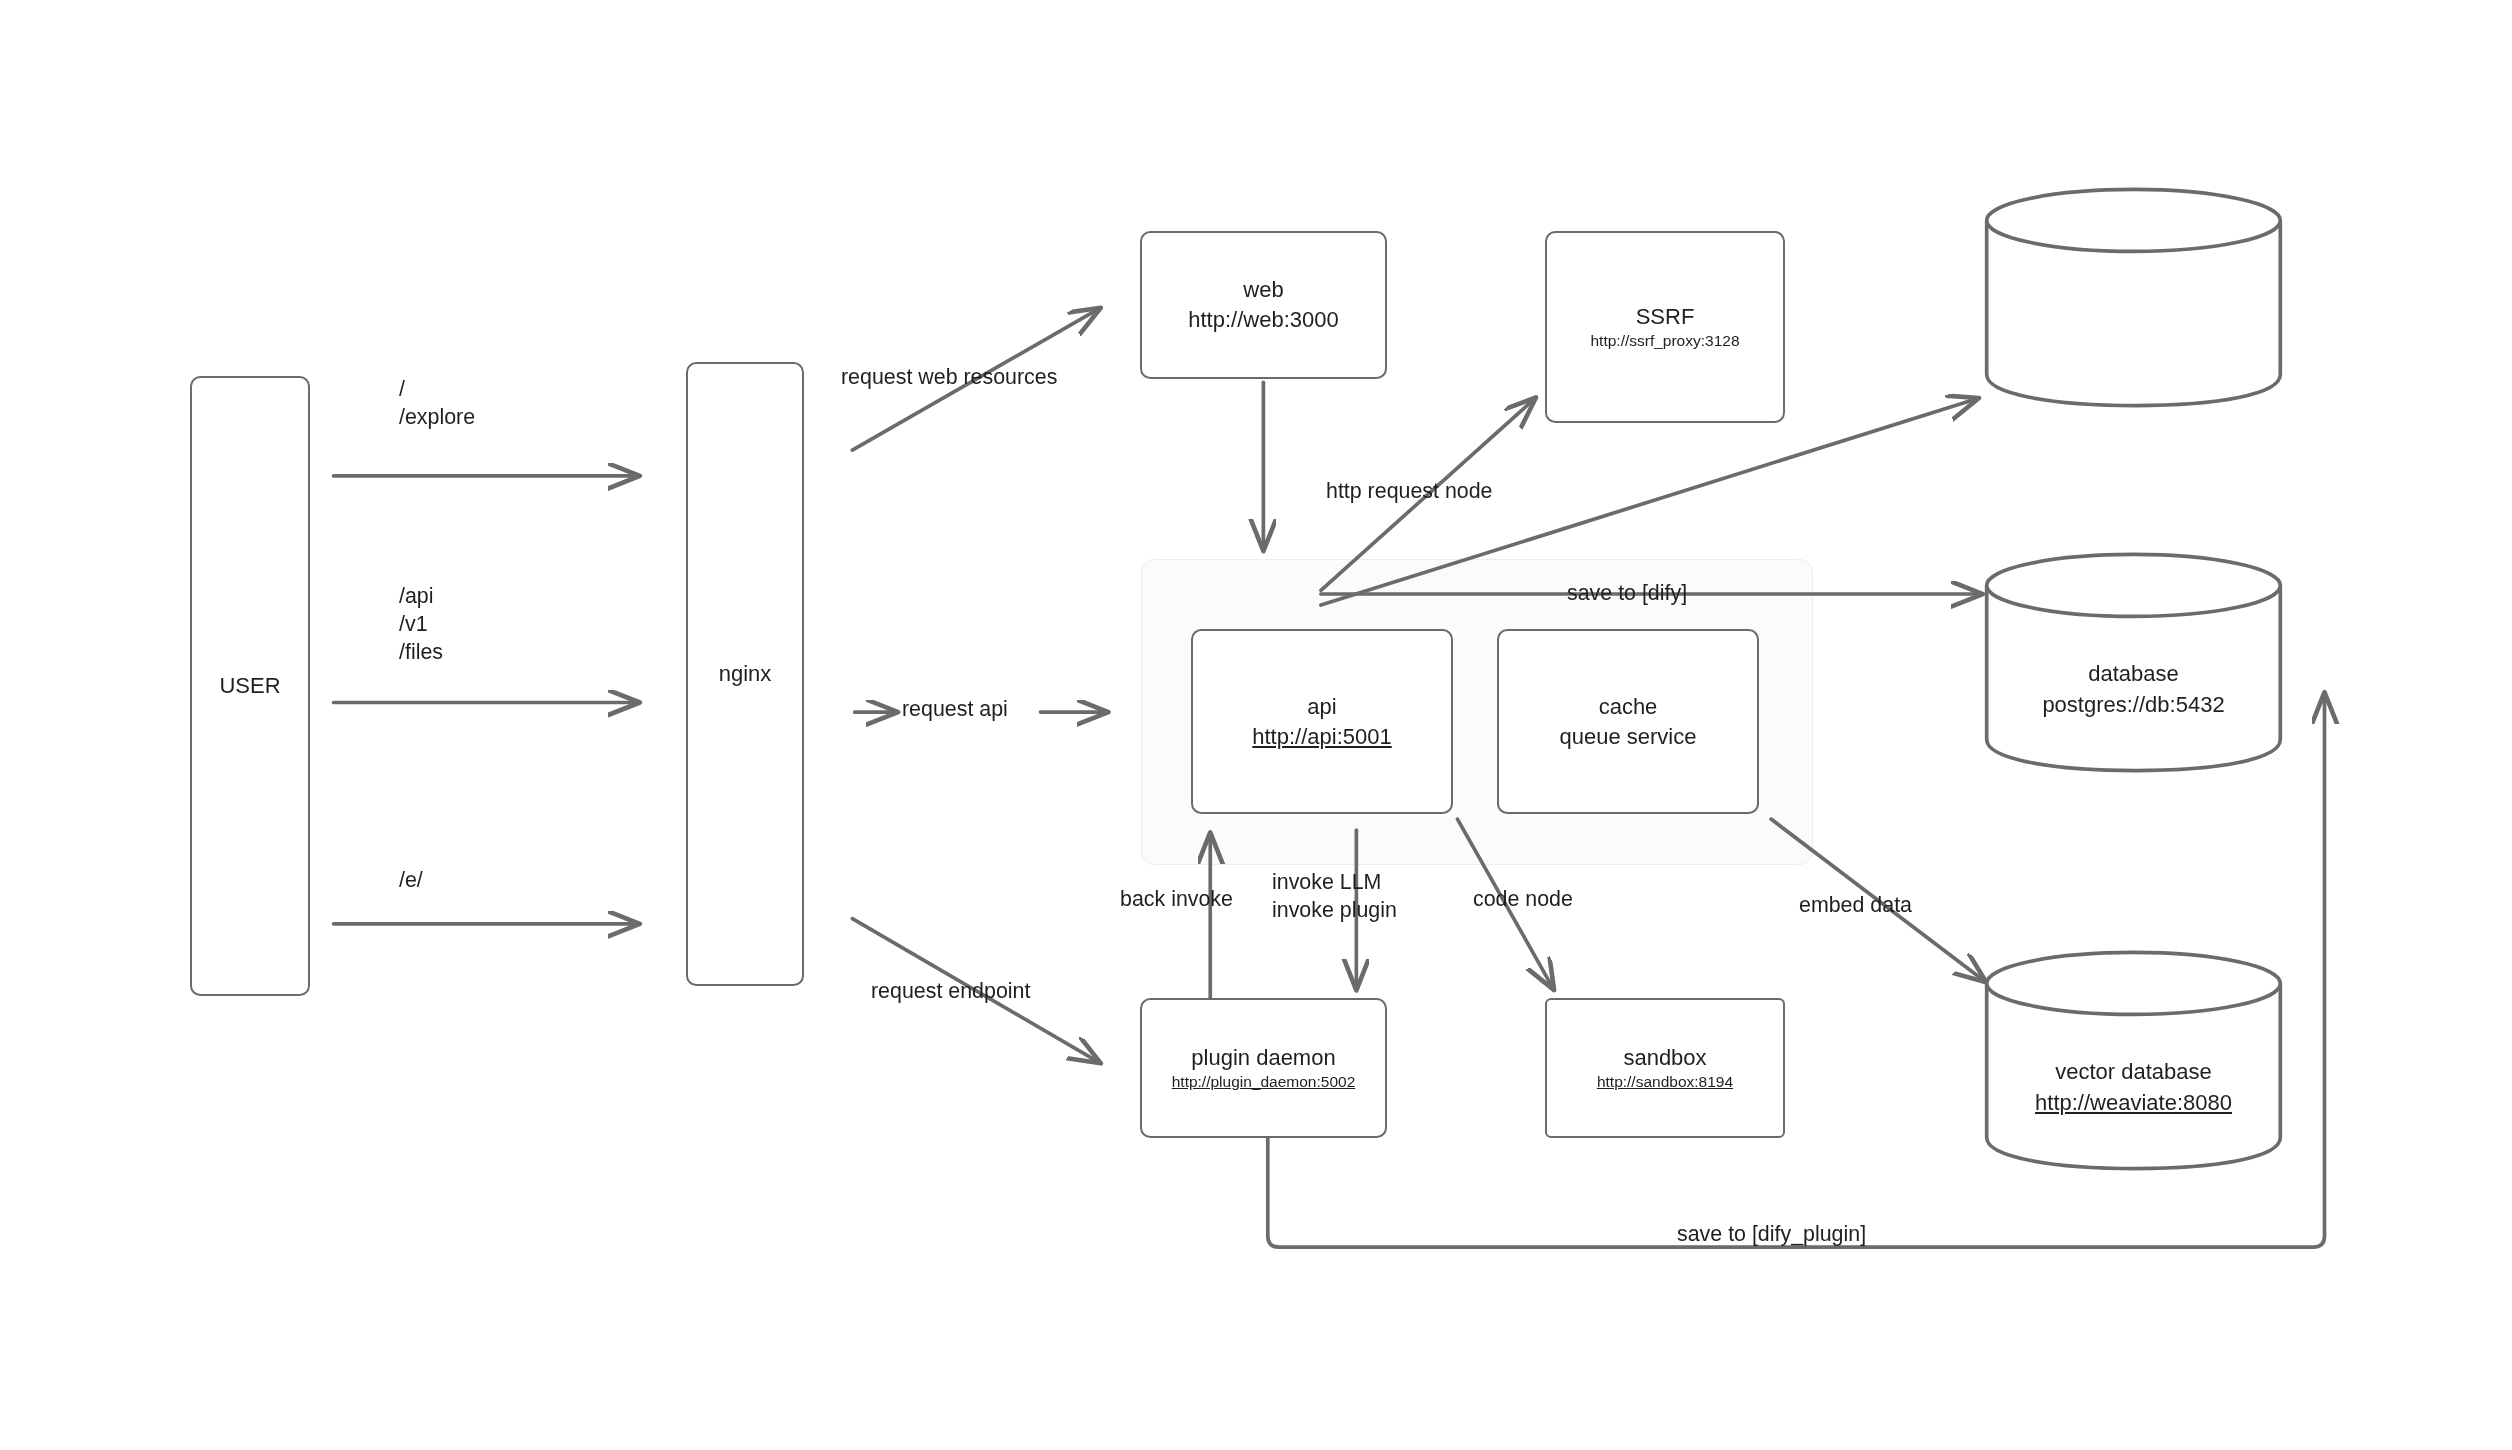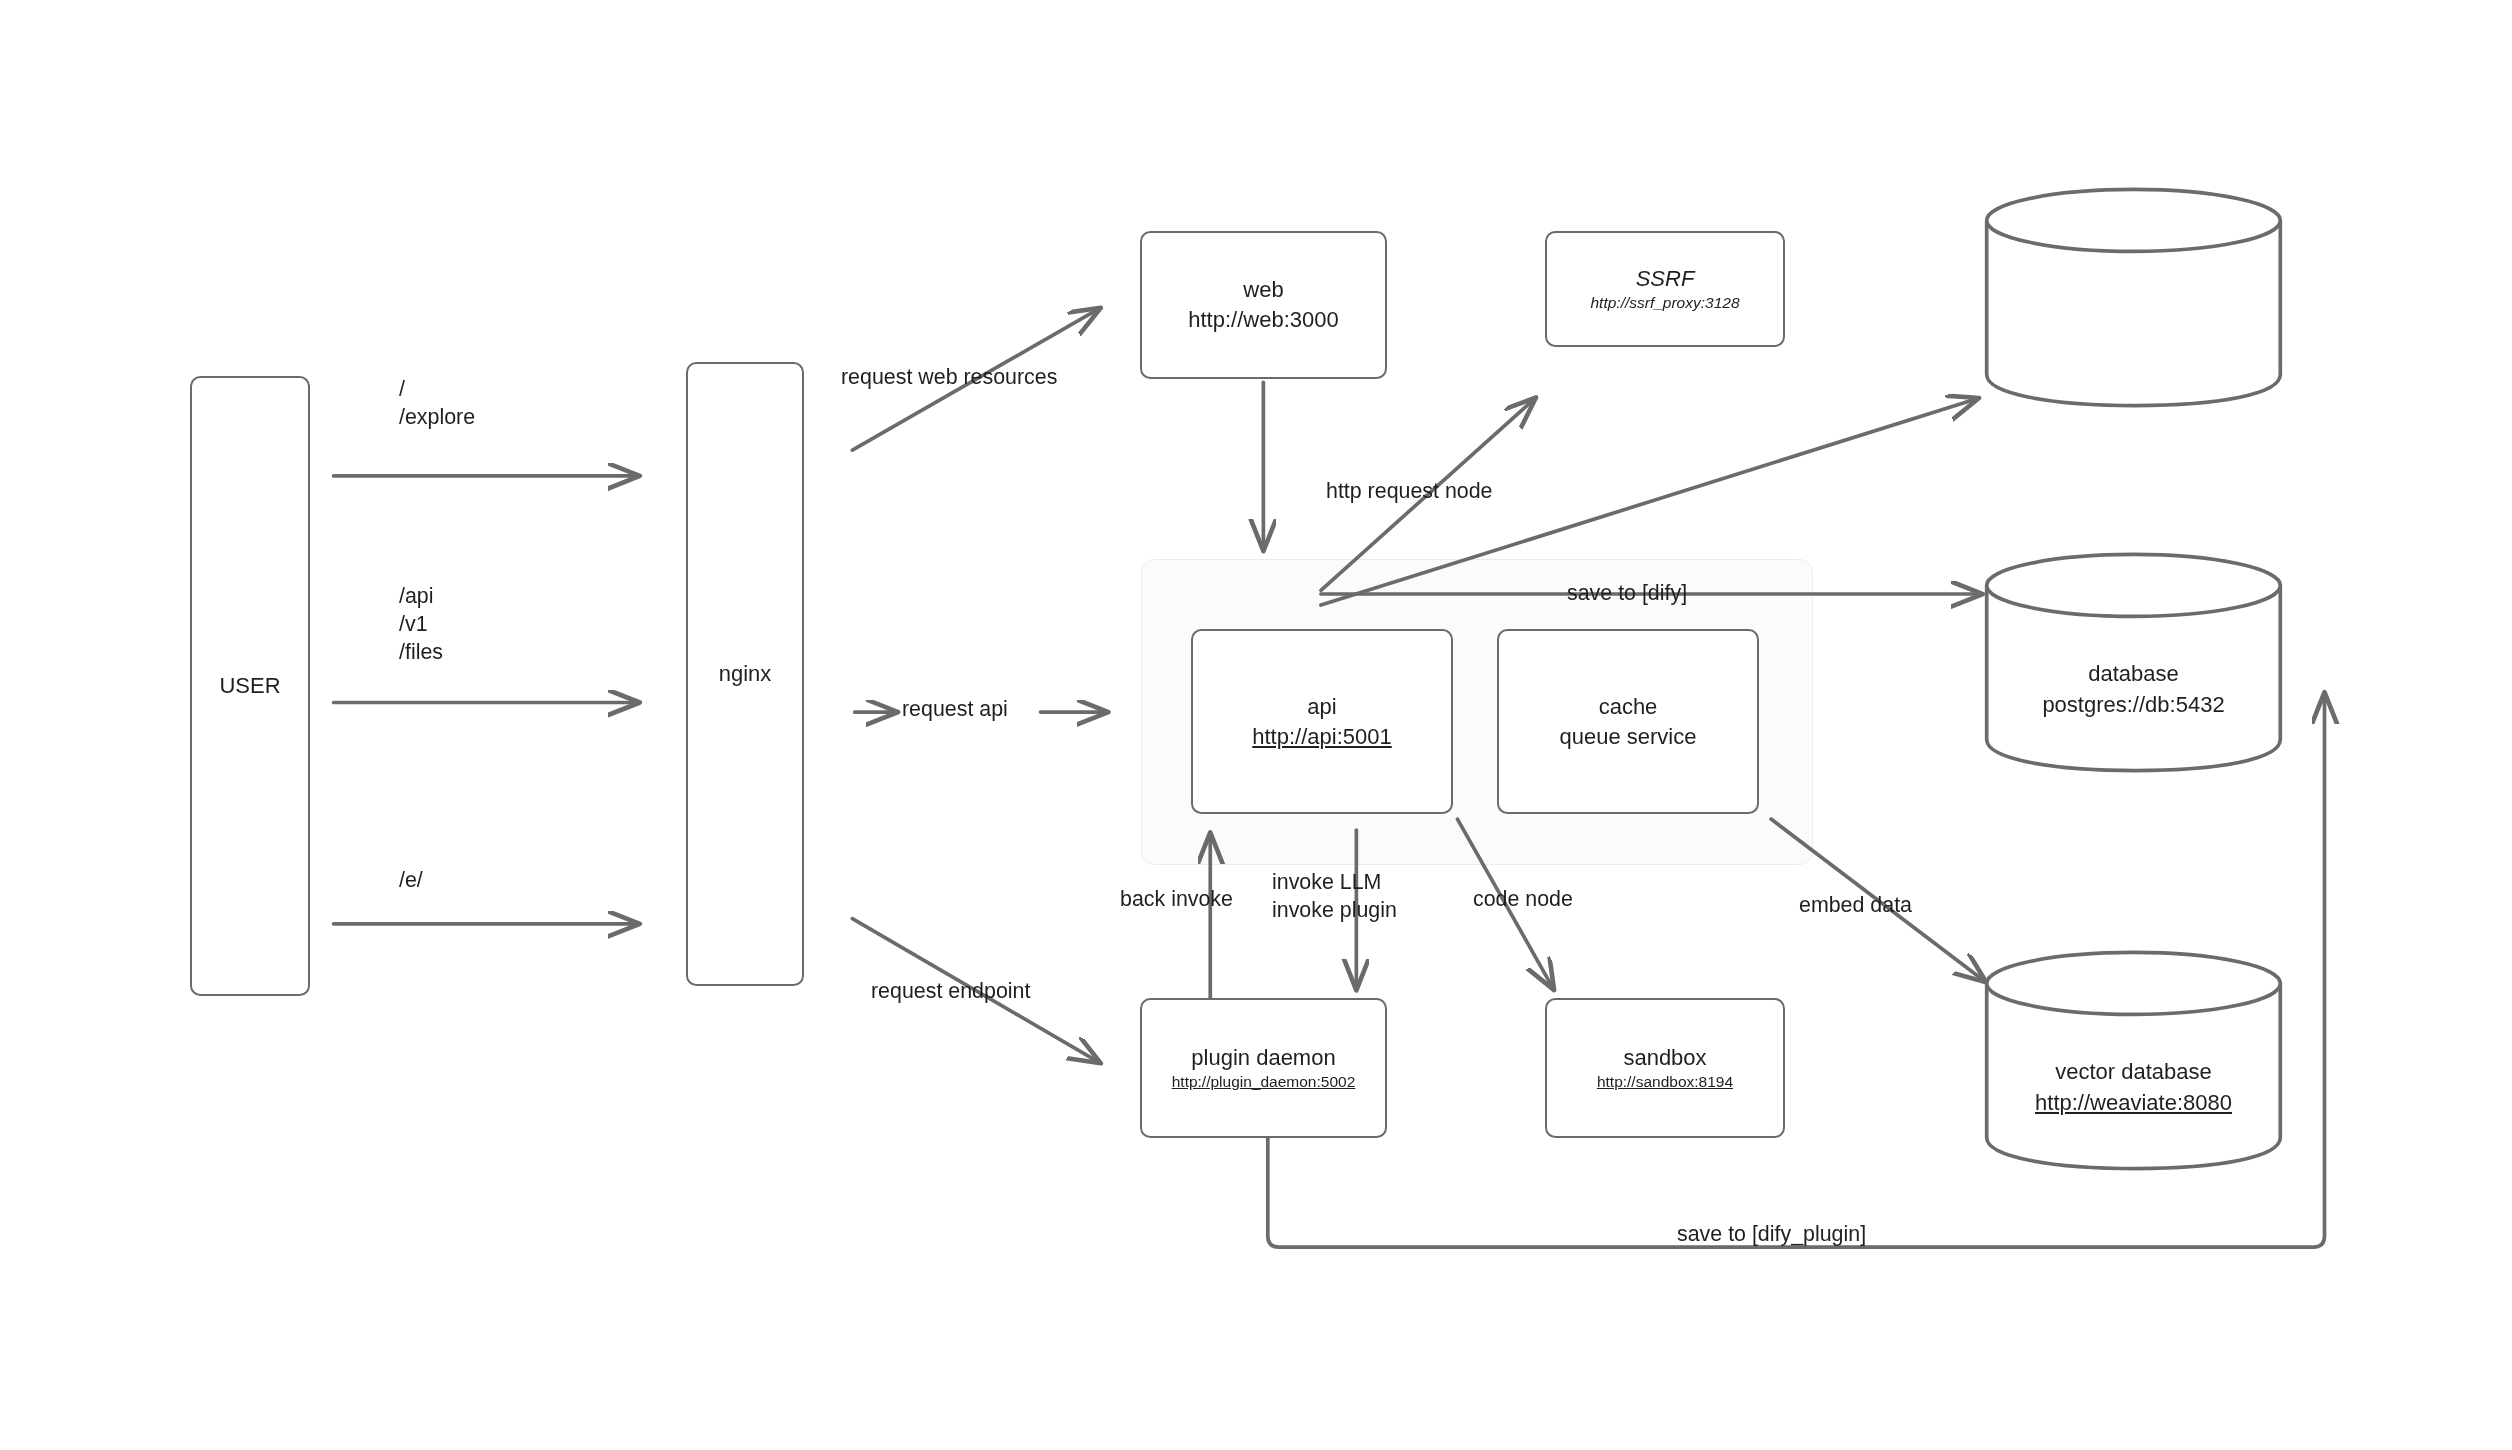--- a/index.html
+++ b/index.html
@@ -161,41 +161,41 @@
 
   <div class="node" style="left:686px; top:362px; width:118px; height:624px;">
     <div class="title">nginx</div>
   </div>
 
   <div class="node" style="left:1140px; top:231px; width:247px; height:148px;">
     <div class="title">web</div>
     <div class="sub">http://web:3000</div>
   </div>
 
-  <div class="node" style="left:1545px; top:231px; width:240px; height:116px;font-style:italic;">
+  <div class="node" style="left:1545px; top:231px; width:240px; height:192px;">
     <div class="title">SSRF</div>
     <div class="sub-small">http://ssrf_proxy:3128</div>
   </div>
 
   <div class="node" style="left:1191px; top:629px; width:262px; height:185px;">
     <div class="title">api</div>
     <div class="sub underline">http://api:5001</div>
   </div>
 
   <div class="node" style="left:1497px; top:629px; width:262px; height:185px;">
     <div class="title">cache</div>
     <div class="sub">queue service</div>
   </div>
 
   <div class="node" style="left:1140px; top:998px; width:247px; height:140px;">
     <div class="title">plugin daemon</div>
     <div class="sub-small underline">http://plugin_daemon:5002</div>
   </div>
 
-  <div class="node" style="left:1545px; top:998px; width:240px; height:140px;">
+  <div class="node" style="left:1545px; top:998px; width:240px; height:140px;border-radius:6px;">
     <div class="title">sandbox</div>
     <div class="sub-small underline">http://sandbox:8194</div>
   </div>
 
   <div class="label" style="left:399px; top:376px;">/
 /explore</div>
   <div class="label" style="left:399px; top:583px;">/api
 /v1
 /files</div>
   <div class="label" style="left:399px; top:867px;">/e/</div>

